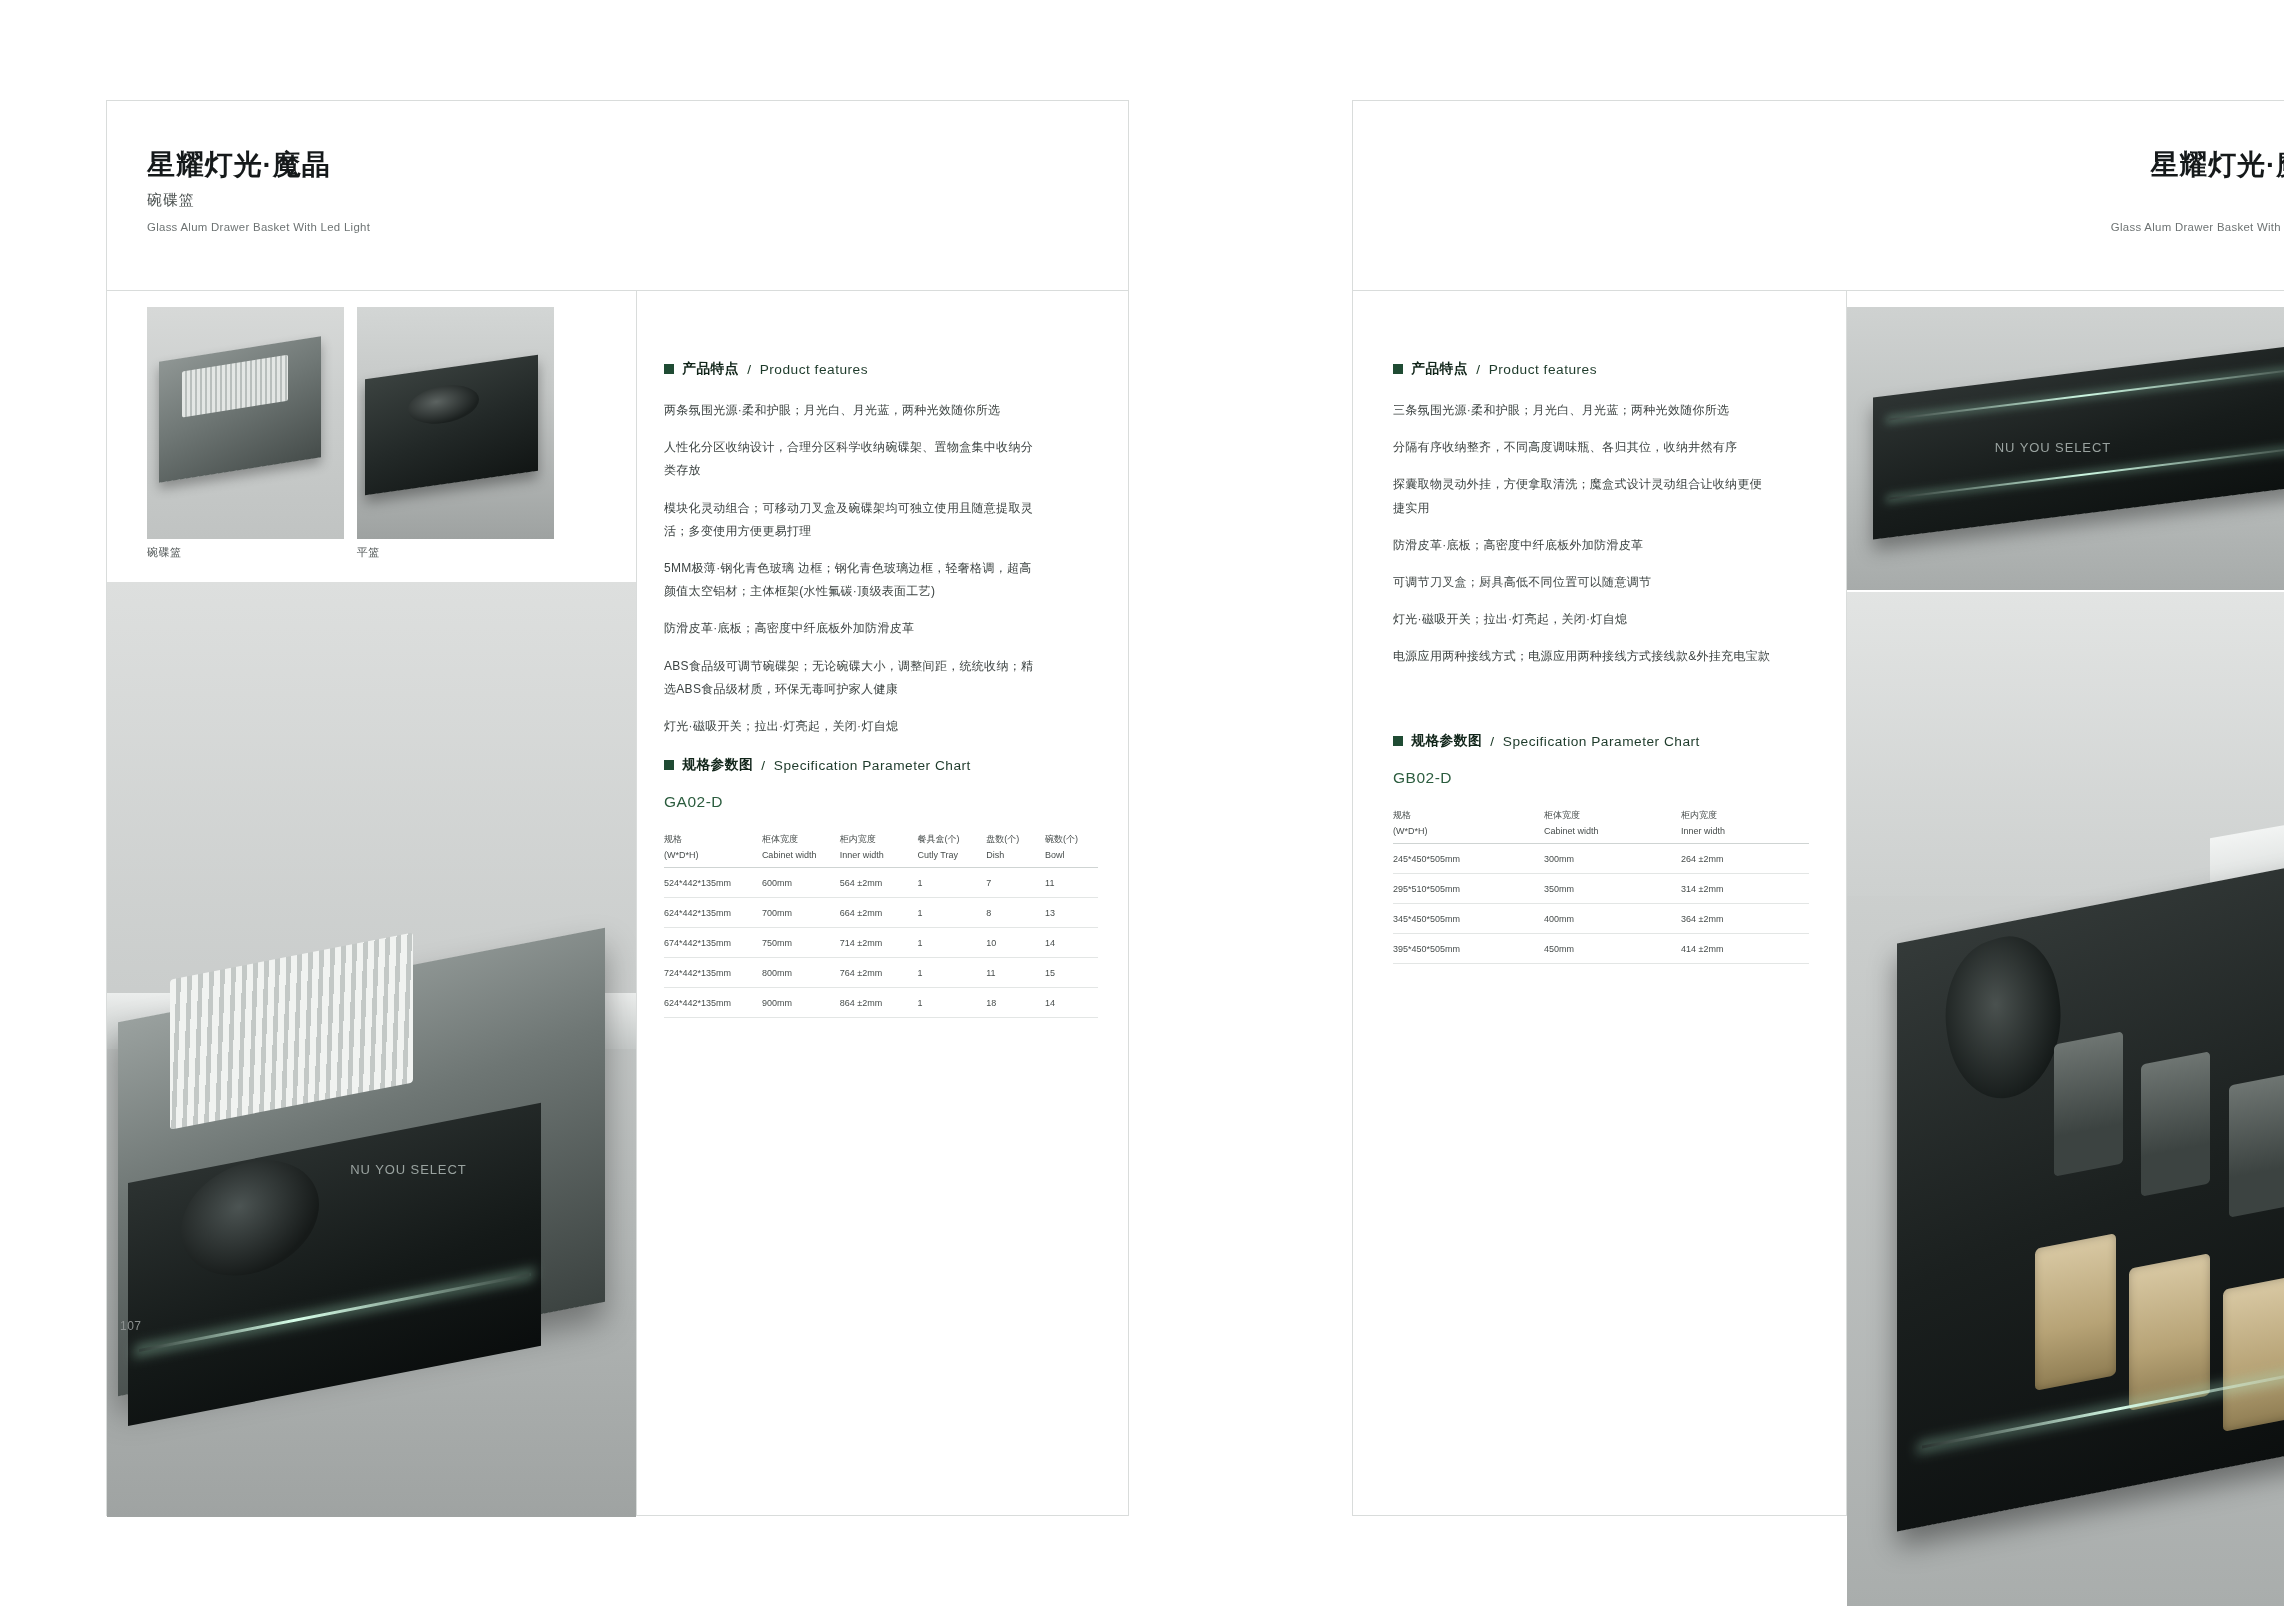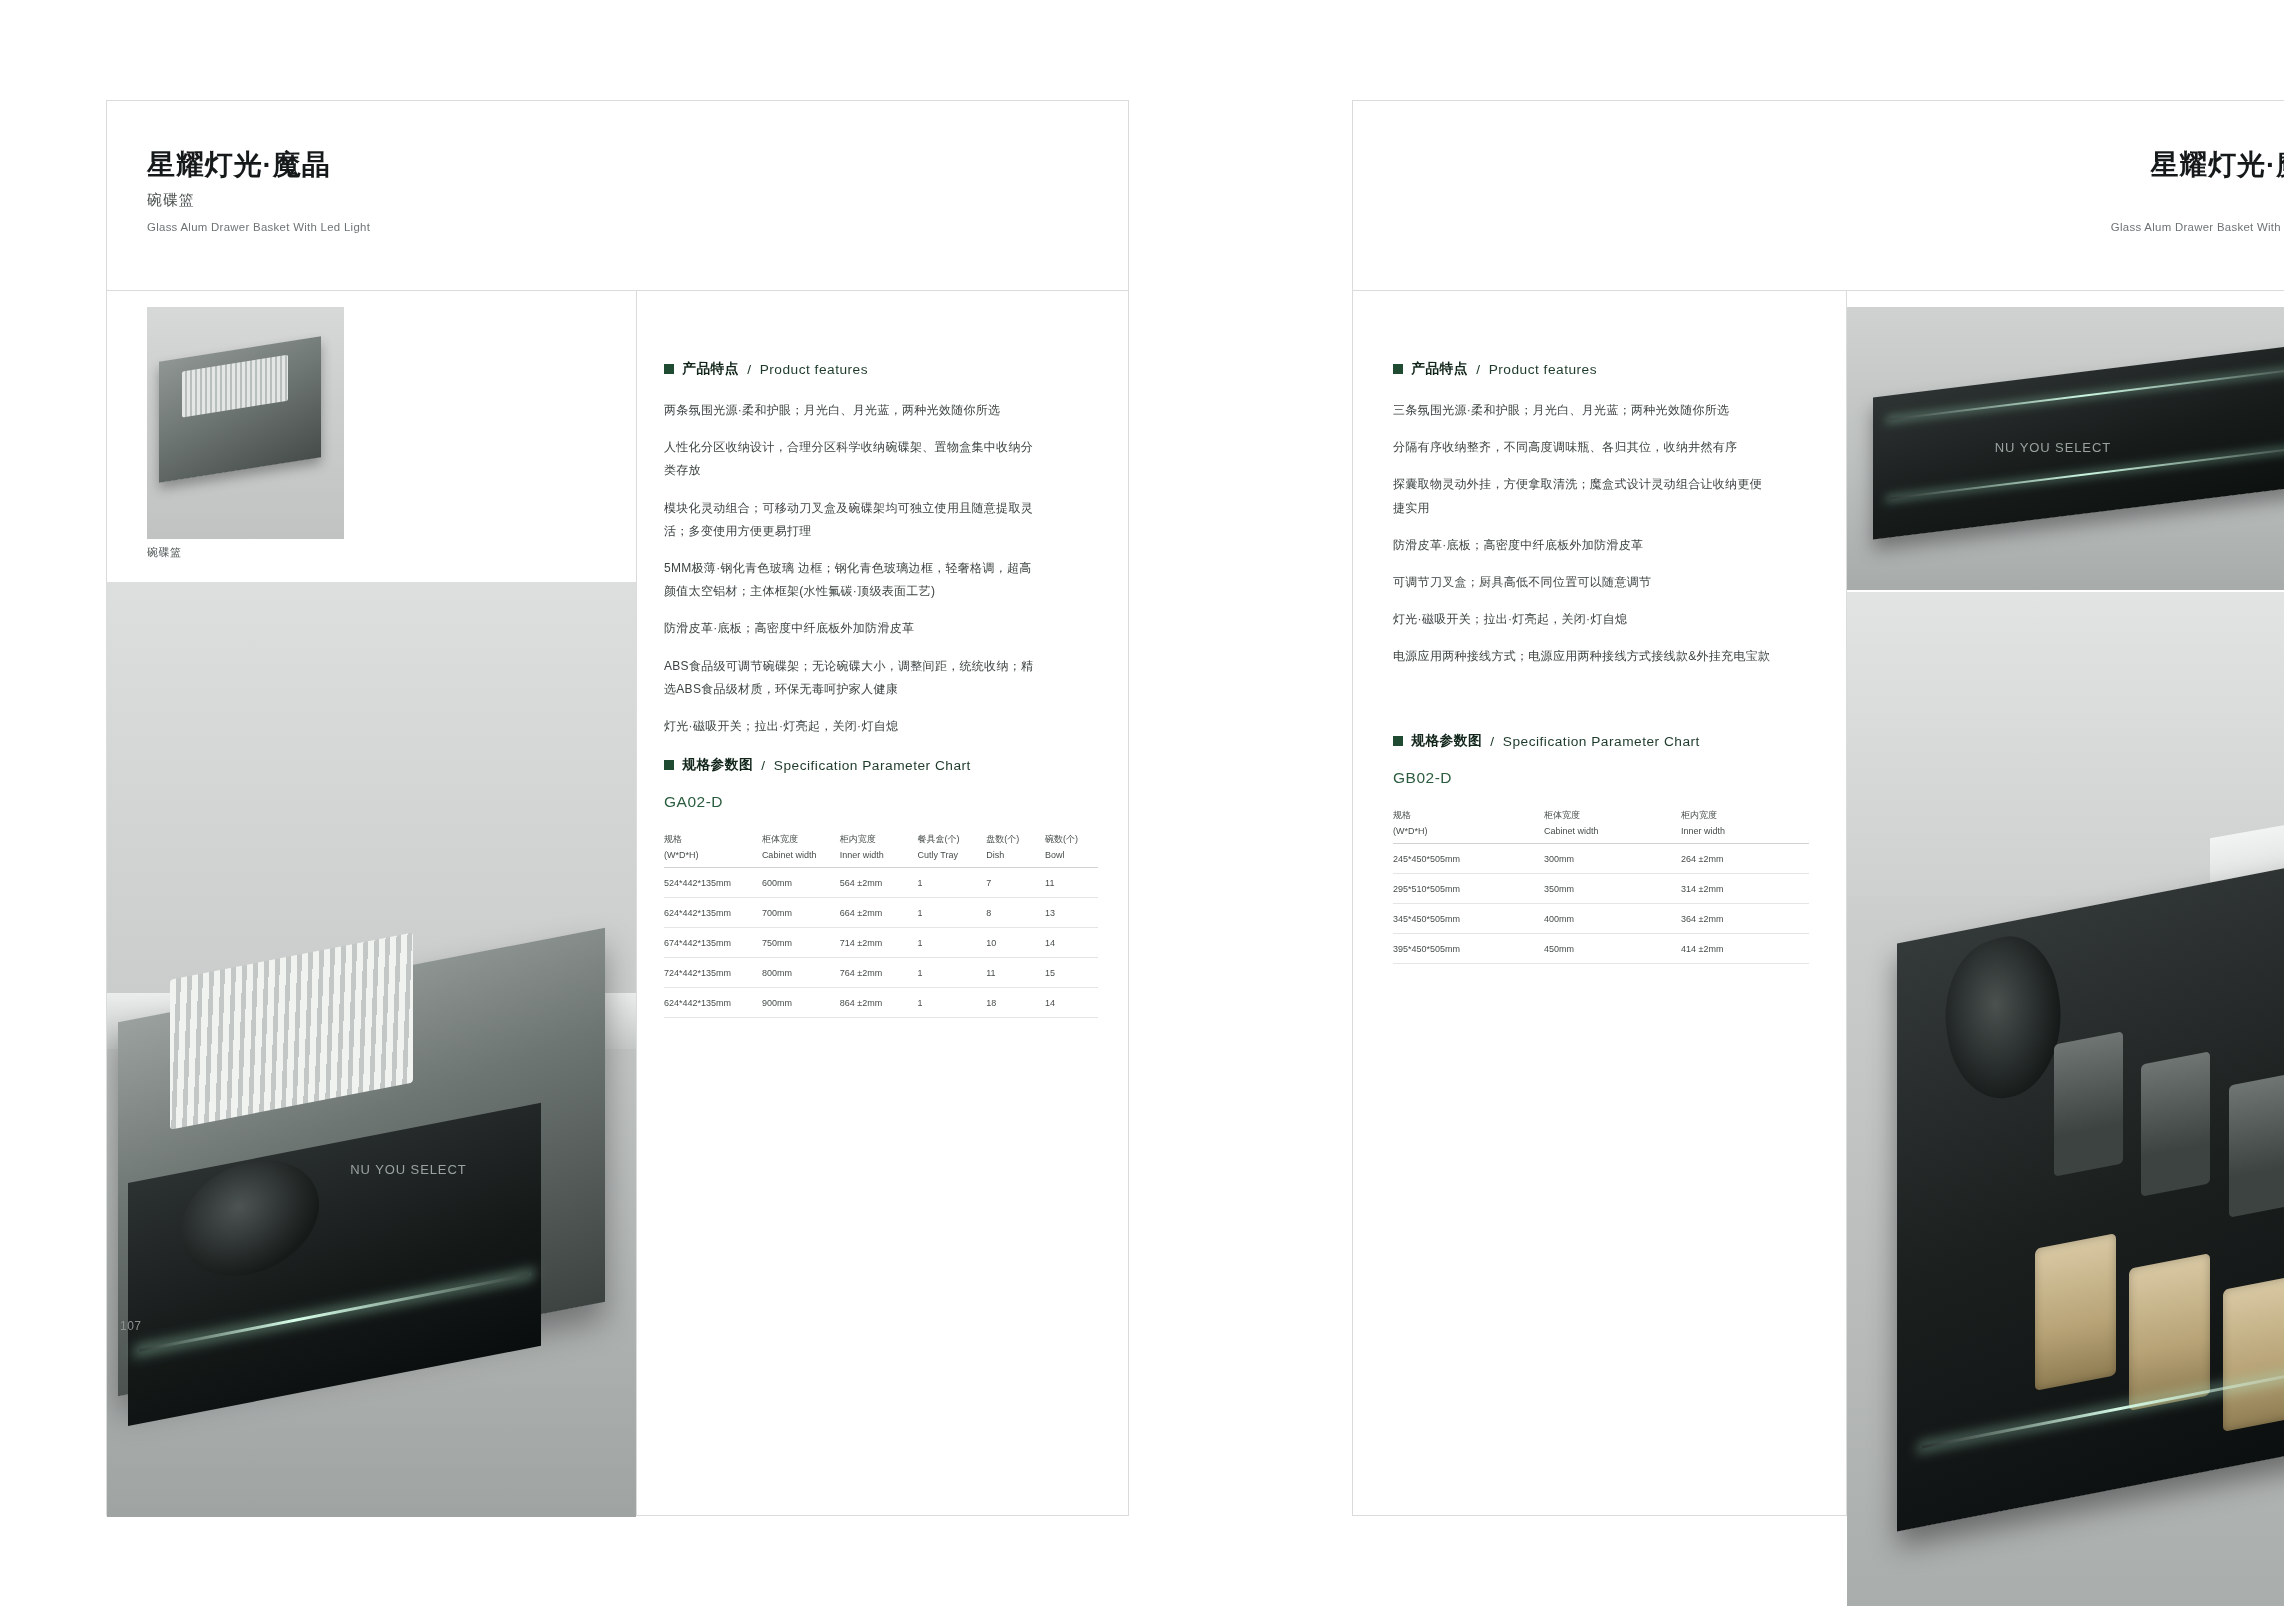--- a/index.html
+++ b/index.html
@@ -269,20 +269,26 @@
 
       <div class="left-body">
 
         <div class="thumbs">
           <div class="thumb">
             <div class="thumb-img">
               <div class="ph t1"></div>
             </div>
             <div class="thumb-cap">碗碟篮</div>
           </div>
+          <div class="thumb">
+            <div class="thumb-img">
+              <div class="ph t2"></div>
+            </div>
+            <div class="thumb-cap">平篮</div>
+          </div>
         </div>
 
         <div class="hero-left">
           <div class="ph hl">
             <div class="wall"></div>
             <div class="counter"></div>
             <div class="drawer"></div>
             <div class="dishes"></div>
             <div class="dark"></div>
             <div class="pot"></div>

